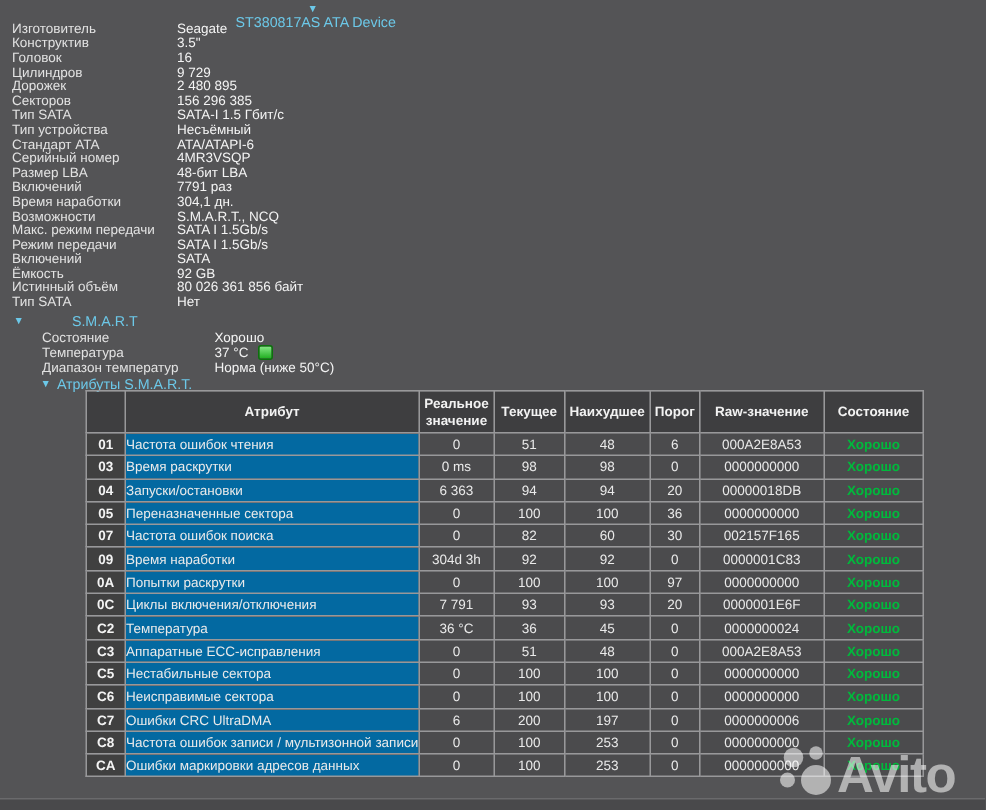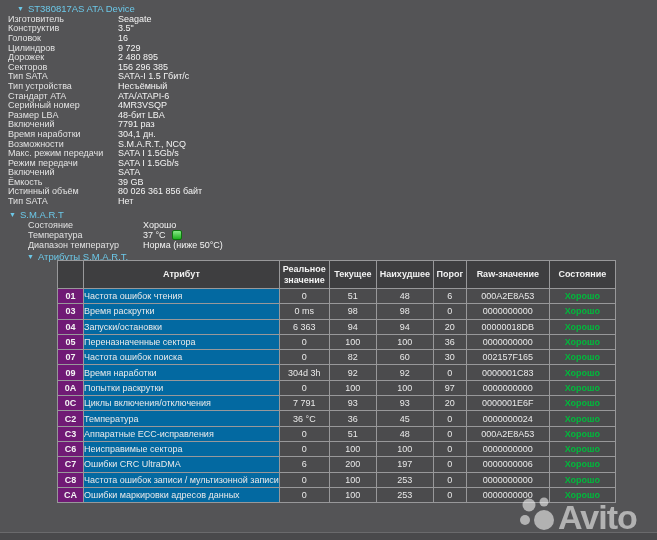--- a/index.html
+++ b/index.html
@@ -6,38 +6,38 @@
   body{
     width:657px;height:540px;position:relative;overflow:hidden;
     background:#545456;
     font-family:"Liberation Sans",sans-serif;
     color:#eaeaea;
   }
   
   .tree{position:absolute;top:3px;left:0;width:420px;}
   .node-title{display:flex;align-items:center;height:11px;font-size:9.5px;color:#6cc8e8;cursor:default;}
   .node-title .tri{font-size:7px;margin-right:4px;color:#6cc8e8;line-height:1;}
-  .nt-device{padding-left:17px;}
-  .nt-smart{padding-left:9px;margin-top:3px;}
+  .nt-device{padding-left:1px;flex-direction:column;}
+  .nt-smart{padding-left:9px;margin-top:3px;gap:28px;}
   .nt-attrs{padding-left:27px;margin-top:1px;}
   .prop-row{display:flex;align-items:center;height:9.6px;font-size:9px;}
   .prop-row .lbl{flex:none;padding-left:8px;width:110px;color:#e2e2e2;}
   .prop-row .val{color:#f4f4f4;white-space:nowrap;text-align:center;}
   .smart-props .prop-row{height:10px;}
   .smart-props .lbl{padding-left:28px;width:115px;}
   .val-temp{color:#e8a23c;}
   .temp-icon{display:inline-block;width:8px;height:8px;margin-left:6px;vertical-align:-1px;
     background:linear-gradient(#86e886,#1fae1f);border:1px solid #0c720c;border-radius:2px;}
   
   table.smart{position:absolute;left:57px;top:260px;border-collapse:collapse;table-layout:fixed;}
   table.smart td,table.smart th{border:1px solid #98989a;padding:0;font-size:9px;overflow:hidden;}
   th.corner{border:none;background:transparent;}
   table.smart th{background:#3e3e40;color:#f2f2f2;font-weight:bold;height:27px;line-height:1.2;text-align:center;}
   tr.data-row{height:15.3px;}
-  td.idc{background:#701a75;color:#f4f4f4;font-weight:bold;text-align:center;}
+  td.idc{background:#404040;color:#f4f4f4;font-weight:bold;text-align:center;}
   td.name{background:#0369a1;text-align:left;padding-left:5px;white-space:nowrap;}
   td.num{background:#4b4b4d;text-align:center;white-space:nowrap;}
   td.status{background:#4b4b4d;text-align:center;color:#00b93c;font-weight:bold;}
   
   .footer-strip{position:absolute;left:0;top:532px;width:657px;height:8px;background:#49494b;border-top:1px solid #6a6a6c;}
   
   .watermark{position:absolute;left:518px;top:494px;display:flex;align-items:flex-end;pointer-events:none;}
   .wm-text{font-size:34px;font-weight:bold;color:rgba(255,255,255,0.55);line-height:1;letter-spacing:-1px;}
 </style>
 </head>
@@ -112,21 +112,21 @@
       <div class="prop-row">
         <span class="lbl">Режим передачи</span>
         <span class="val">SATA I 1.5Gb/s</span>
       </div>
       <div class="prop-row">
         <span class="lbl">Включений</span>
         <span class="val">SATA</span>
       </div>
       <div class="prop-row">
         <span class="lbl">Ёмкость</span>
-        <span class="val">39 GB</span>
+        <span class="val">92 GB</span>
       </div>
       <div class="prop-row">
         <span class="lbl">Истинный объём</span>
         <span class="val">80 026 361 856 байт</span>
       </div>
       <div class="prop-row">
         <span class="lbl">Тип SATA</span>
         <span class="val">Нет</span>
       </div>
     </div>
@@ -275,20 +275,30 @@
         <td class="idc">C3</td>
         <td class="name">Аппаратные ECC-исправления</td>
         <td class="num">0</td>
         <td class="num">51</td>
         <td class="num">48</td>
         <td class="num">0</td>
         <td class="num">000A2E8A53</td>
         <td class="status">Хорошо</td>
       </tr>
       <tr class="data-row">
+        <td class="idc">C5</td>
+        <td class="name">Нестабильные сектора</td>
+        <td class="num">0</td>
+        <td class="num">100</td>
+        <td class="num">100</td>
+        <td class="num">0</td>
+        <td class="num">0000000000</td>
+        <td class="status">Хорошо</td>
+      </tr>
+      <tr class="data-row">
         <td class="idc">C6</td>
         <td class="name">Неисправимые сектора</td>
         <td class="num">0</td>
         <td class="num">100</td>
         <td class="num">100</td>
         <td class="num">0</td>
         <td class="num">0000000000</td>
         <td class="status">Хорошо</td>
       </tr>
       <tr class="data-row">

